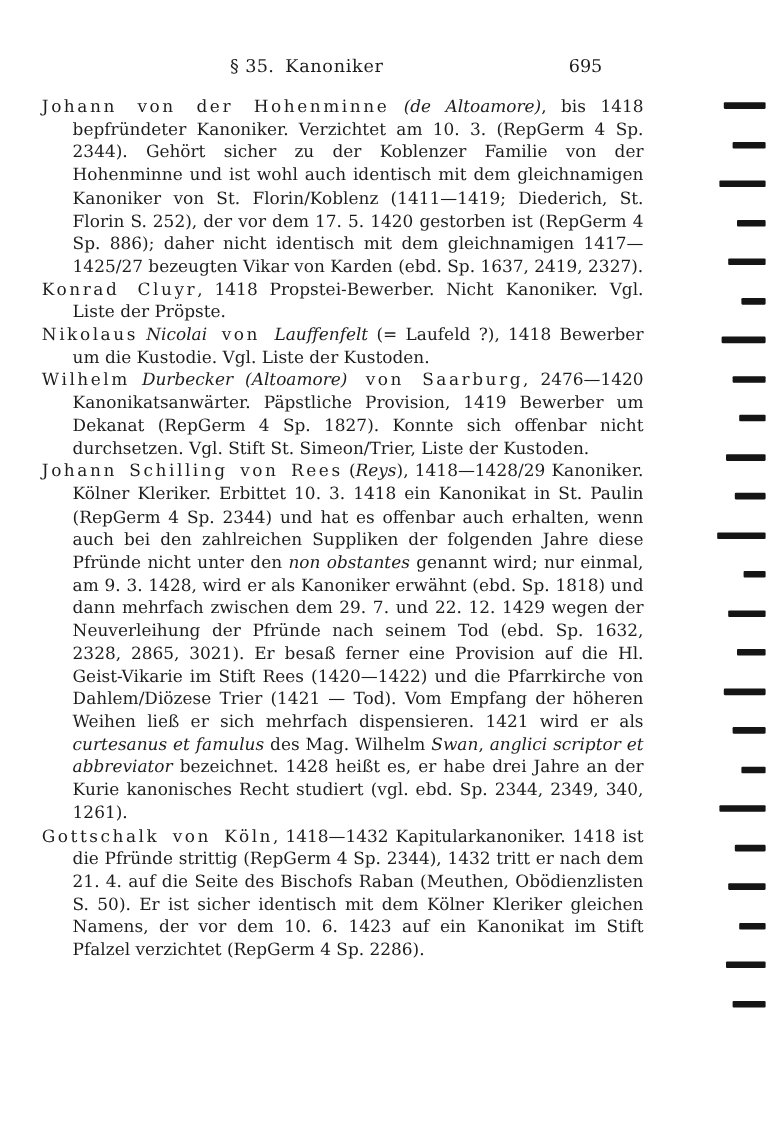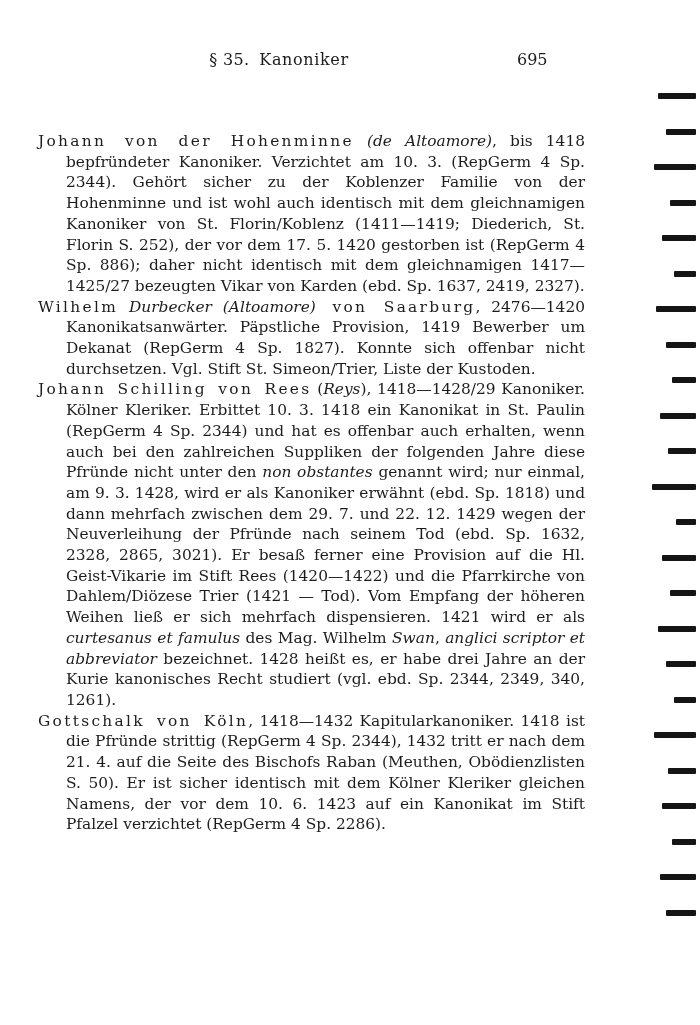--- a/index.html
+++ b/index.html
@@ -30,21 +30,20 @@
     position: absolute;
     left: 517px; top: 0; text-align: center;
   }
   .text-block {
     position: absolute;
     left: 38px; top: 87px;
     width: 547px;
     font-size: 15.4px;
     line-height: 20.7px;
     text-align: justify;
-    margin-top: 44px;
   }
   .entry {
     padding-left: 28px;
     text-indent: -28px;
   }
   .seg-sp { letter-spacing: 0.15em; word-spacing: 0.22em; }
   .seg-it { font-style: italic; }
   .seg-n  { }
   .edge-mark {
     position: absolute;
@@ -61,20 +60,22 @@
 
   <div class="running-head">
     <span class="head-center">
       <span class="head-section">§ 35.</span><span class="head-title">Kanoniker</span>
     </span>
     <span class="page-num">695</span>
   </div>
 
   <div class="text-block" id="entries">
       <div class="entry"><span class="seg-sp">Johann von der Hohenminne</span><span class="seg-n"> </span><span class="seg-it">(de Altoamore)</span><span class="seg-n">, bis 1418 bepfründeter Kanoniker. Verzichtet am 10. 3. (RepGerm 4 Sp. 2344). Gehört sicher zu der Koblenzer Familie von der Hohenminne und ist wohl auch identisch mit dem gleichnamigen Kanoniker von St. Florin/Koblenz (1411—1419; Diederich, St. Florin S. 252), der vor dem 17. 5. 1420 gestorben ist (RepGerm 4 Sp. 886); daher nicht identisch mit dem gleichnamigen 1417—1425/27 bezeugten Vikar von Karden (ebd. Sp. 1637, 2419, 2327).</span></div>
+      <div class="entry"><span class="seg-sp">Konrad Cluyr</span><span class="seg-n">, 1418 Propstei-Bewerber. Nicht Kanoniker. Vgl. Liste der Pröpste.</span></div>
+      <div class="entry"><span class="seg-sp">Nikolaus</span><span class="seg-n"> </span><span class="seg-it">Nicolai</span><span class="seg-sp"> von </span><span class="seg-it">Lauffenfelt</span><span class="seg-n"> (= Laufeld ?), 1418 Bewerber um die Kustodie. Vgl. Liste der Kustoden.</span></div>
       <div class="entry"><span class="seg-sp">Wilhelm</span><span class="seg-n"> </span><span class="seg-it">Durbecker (Altoamore)</span><span class="seg-sp"> von Saarburg</span><span class="seg-n">, 2476—1420 Kanonikatsanwärter. Päpstliche Provision, 1419 Bewerber um Dekanat (RepGerm 4 Sp. 1827). Konnte sich offenbar nicht durchsetzen. Vgl. Stift St. Simeon/Trier, Liste der Kustoden.</span></div>
       <div class="entry"><span class="seg-sp">Johann Schilling von Rees</span><span class="seg-n"> (</span><span class="seg-it">Reys</span><span class="seg-n">), 1418—1428/29 Kanoniker. Kölner Kleriker. Erbittet 10. 3. 1418 ein Kanonikat in St. Paulin (RepGerm 4 Sp. 2344) und hat es offenbar auch erhalten, wenn auch bei den zahlreichen Suppliken der folgenden Jahre diese Pfründe nicht unter den </span><span class="seg-it">non obstantes</span><span class="seg-n"> genannt wird; nur einmal, am 9. 3. 1428, wird er als Kanoniker erwähnt (ebd. Sp. 1818) und dann mehrfach zwischen dem 29. 7. und 22. 12. 1429 wegen der Neuverleihung der Pfründe nach seinem Tod (ebd. Sp. 1632, 2328, 2865, 3021). Er besaß ferner eine Provision auf die Hl. Geist-Vikarie im Stift Rees (1420—1422) und die Pfarrkirche von Dahlem/Diözese Trier (1421 — Tod). Vom Empfang der höheren Weihen ließ er sich mehrfach dispensieren. 1421 wird er als </span><span class="seg-it">curtesanus et famulus</span><span class="seg-n"> des Mag. Wilhelm </span><span class="seg-it">Swan</span><span class="seg-n">, </span><span class="seg-it">anglici scriptor et abbreviator</span><span class="seg-n"> bezeichnet. 1428 heißt es, er habe drei Jahre an der Kurie kanonisches Recht studiert (vgl. ebd. Sp. 2344, 2349, 340, 1261).</span></div>
       <div class="entry"><span class="seg-sp">Gottschalk von Köln</span><span class="seg-n">, 1418—1432 Kapitularkanoniker. 1418 ist die Pfründe strittig (RepGerm 4 Sp. 2344), 1432 tritt er nach dem 21. 4. auf die Seite des Bischofs Raban (Meuthen, Obödienzlisten S. 50). Er ist sicher identisch mit dem Kölner Kleriker gleichen Namens, der vor dem 10. 6. 1423 auf ein Kanonikat im Stift Pfalzel verzichtet (RepGerm 4 Sp. 2286).</span></div>
     </div>
 
   <div id="marks">
       <div class="edge-mark" style="top: 93px; width: 38px; background: rgb(21, 21, 21);"></div>
       <div class="edge-mark" style="top: 129px; width: 30px; background: rgb(21, 21, 21);"></div>
       <div class="edge-mark" style="top: 164px; width: 42px; background: rgb(21, 21, 21);"></div>
       <div class="edge-mark" style="top: 200px; width: 26px; background: rgb(21, 21, 21);"></div>

